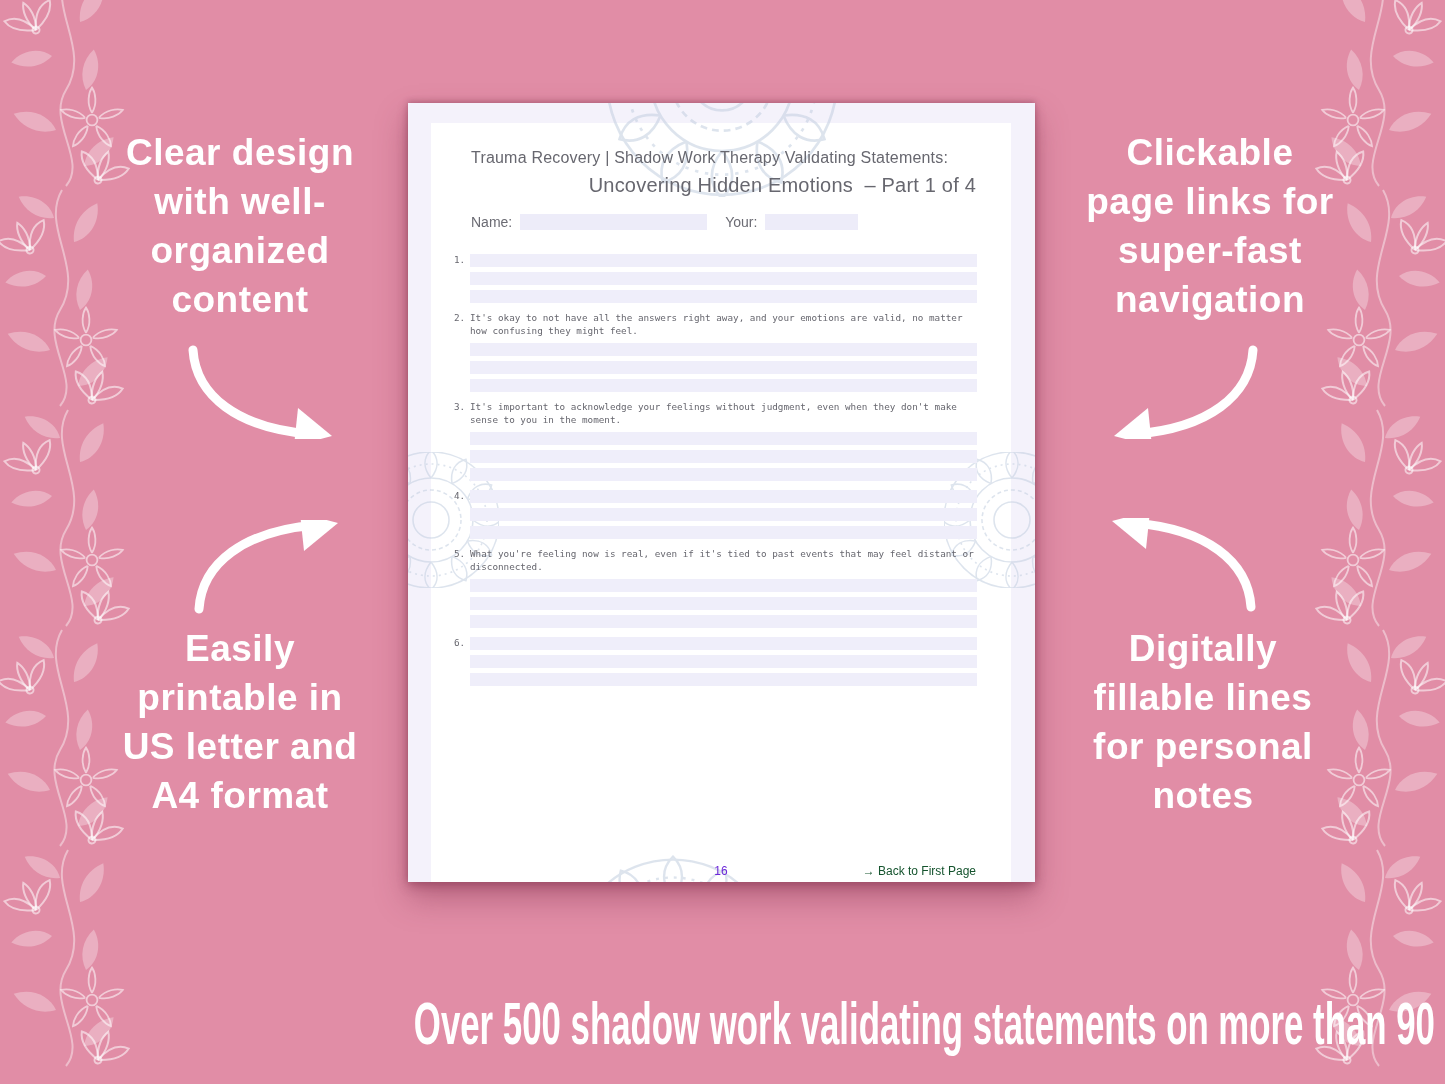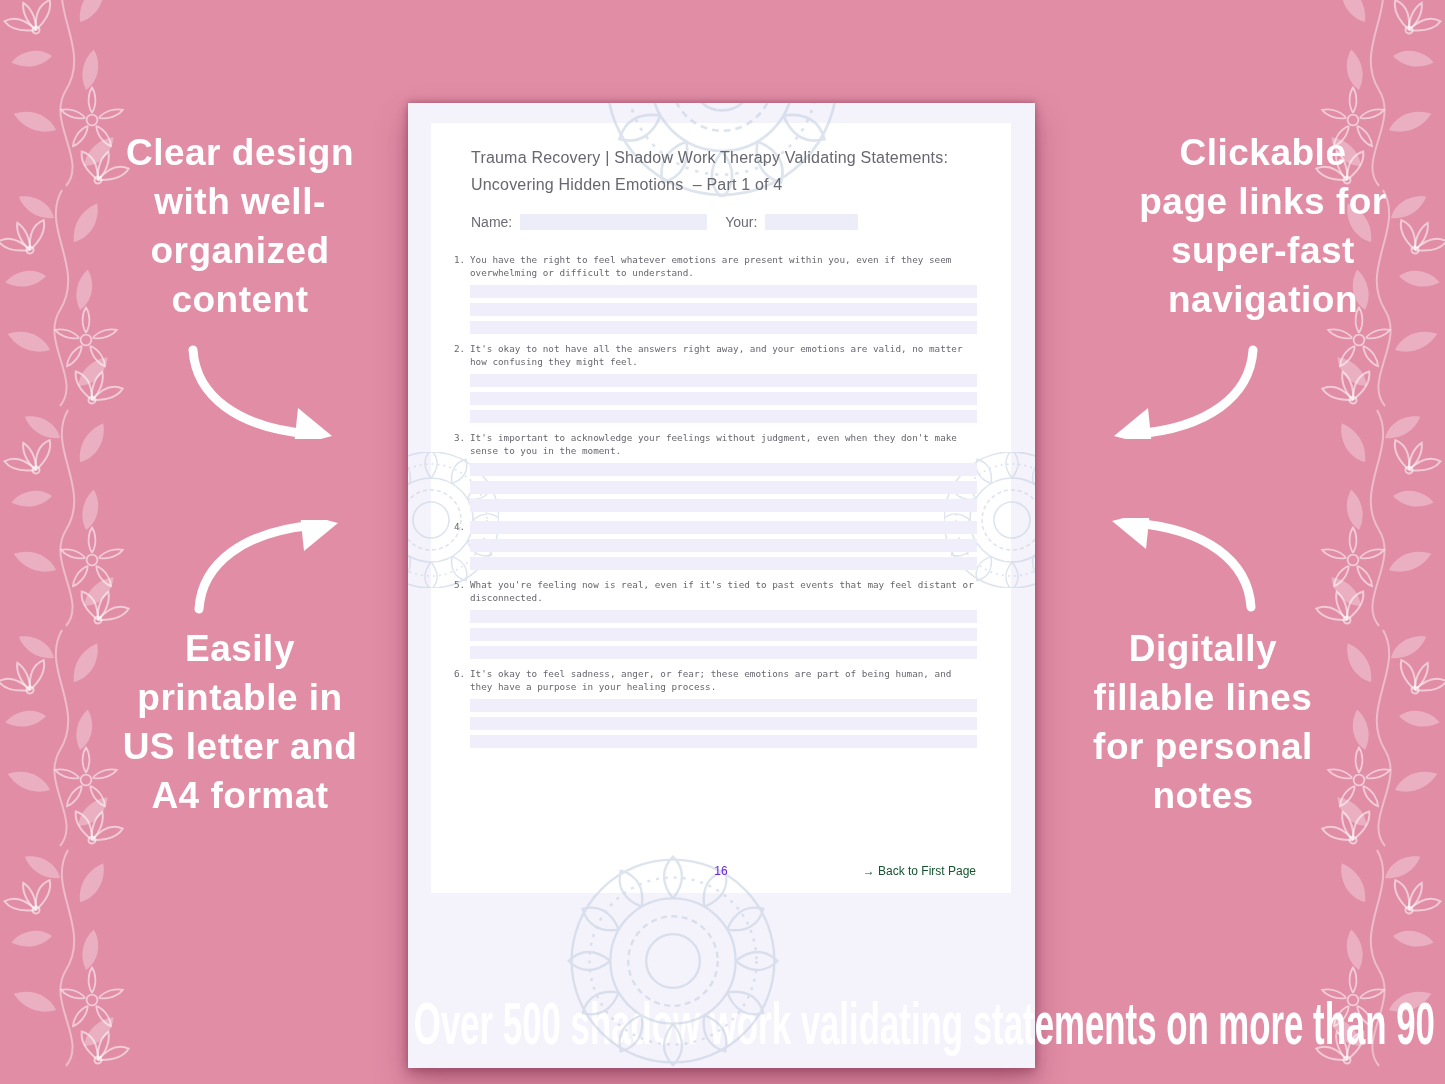--- a/index.html
+++ b/index.html
@@ -13,43 +13,43 @@
   .floral.left{left:0;}
   .floral.right{right:0;transform:scaleX(-1);}
   
   .note{
     position:absolute;width:336px;color:#ffffff;text-align:center;
     font-size:37px;line-height:49px;font-weight:700;letter-spacing:.5px;
     white-space:pre-line;
   }
   .note-tl{left:72px;top:128px;}
   .note-bl{left:72px;top:624px;}
-  .note-tr{left:1095px;top:128px;}
+  .note-tr{left:1042px;top:128px;}
   .note-br{left:1035px;top:624px;}
   
   .arrow{position:absolute;width:150px;height:95px;}
   .arrow-lt{left:186px;top:344px;}
   .arrow-lb{left:192px;top:520px;transform:scaleY(-1);}
   .arrow-rt{left:1110px;top:344px;transform:scaleX(-1);}
   .arrow-rb{left:1108px;top:518px;transform:scale(-1,-1);}
   
   .doc-frame{
-    position:absolute;left:408px;top:103px;width:627px;height:965px;
+    position:absolute;left:408px;top:103px;width:627px;height:779px;
     background:#f4f2fb;overflow:hidden;
     box-shadow:0 -2px 5px rgba(130,60,85,.35),0 4px 10px rgba(125,45,70,.45),0 16px 30px rgba(120,40,70,.40);
   }
   .page-bg{position:absolute;left:23px;top:20px;width:580px;height:770px;background:#ffffff;z-index:1;}
   .mandala{position:absolute;z-index:2;opacity:.55;}
   .m-top{left:197px;top:-140px;width:234px;height:234px;}
   .m-bottom{left:155px;top:748px;width:220px;height:220px;}
   .m-left{left:-45px;top:349px;width:136px;height:136px;}
   .m-right{left:536px;top:349px;width:136px;height:136px;}
   .doc-page{position:absolute;left:23px;top:20px;width:580px;height:770px;z-index:3;}
   .doc-title1{margin:24px 35px 0 40px;font-size:16px;line-height:22px;color:#67676f;letter-spacing:.2px;white-space:pre-wrap;}
-  .doc-title2{margin:5px 35px 0 40px;font-size:16px;line-height:22px;color:#67676f;letter-spacing:.2px;white-space:pre-wrap;}
+  .doc-title2{margin:5px 35px 0 40px;font-size:20px;line-height:22px;color:#67676f;letter-spacing:.2px;white-space:pre-wrap;text-align:right;}
   .name-row{margin:17px 35px 0 40px;display:flex;align-items:center;height:17px;}
   .field-label{font-size:14px;color:#6b6b73;}
   .input-box{background:#edecf9;height:16px;}
   .name-box{width:187px;margin-left:8px;}
   .date-label{margin-left:18px;}
   .date-box{width:93px;margin-left:8px;}
   .statements{margin:24px 34px 0 23px;}
   .statement{display:flex;margin-bottom:9px;}
   .stmt-num{width:16px;flex:0 0 16px;font-family:"DejaVu Sans Mono",monospace;font-size:9.3px;line-height:12.5px;color:#66666e;}
   .stmt-body{width:507px;flex:0 0 507px;}
@@ -195,21 +195,20 @@
       <span class="field-label">Name:</span>
       <div class="input-box name-box"></div>
       <span class="field-label date-label">Your:</span>
       <div class="input-box date-box"></div>
     </div>
 
     <div class="statements">
       <div class="statement">
         <span class="stmt-num">1.</span>
         <div class="stmt-body">
-          <p class="stmt-text">You have the right to feel whatever emotions are present within you, even if they seem overwhelming or difficult to understand.</p>
           <div class="fill-line"></div>
           <div class="fill-line"></div>
           <div class="fill-line"></div>
         </div>
       </div>
       <div class="statement">
         <span class="stmt-num">2.</span>
         <div class="stmt-body">
           <p class="stmt-text">It's okay to not have all the answers right away, and your emotions are valid, no matter how confusing they might feel.</p>
           <div class="fill-line"></div>
@@ -239,21 +238,20 @@
         <div class="stmt-body">
           <p class="stmt-text">What you're feeling now is real, even if it's tied to past events that may feel distant or disconnected.</p>
           <div class="fill-line"></div>
           <div class="fill-line"></div>
           <div class="fill-line"></div>
         </div>
       </div>
       <div class="statement">
         <span class="stmt-num">6.</span>
         <div class="stmt-body">
-          <p class="stmt-text">It's okay to feel sadness, anger, or fear; these emotions are part of being human, and they have a purpose in your healing process.</p>
           <div class="fill-line"></div>
           <div class="fill-line"></div>
           <div class="fill-line"></div>
         </div>
       </div>
     </div>
 
     <div class="doc-footer">
       <span class="page-num">16</span>
       <span class="back-link">→ Back to First Page</span>

